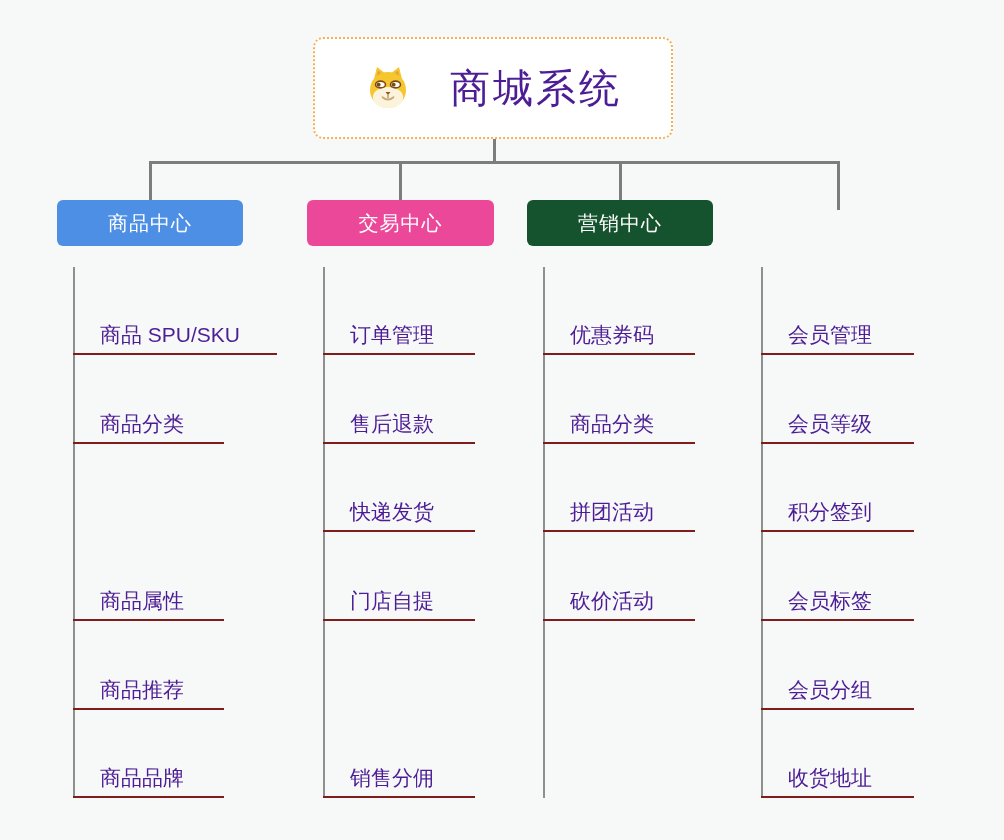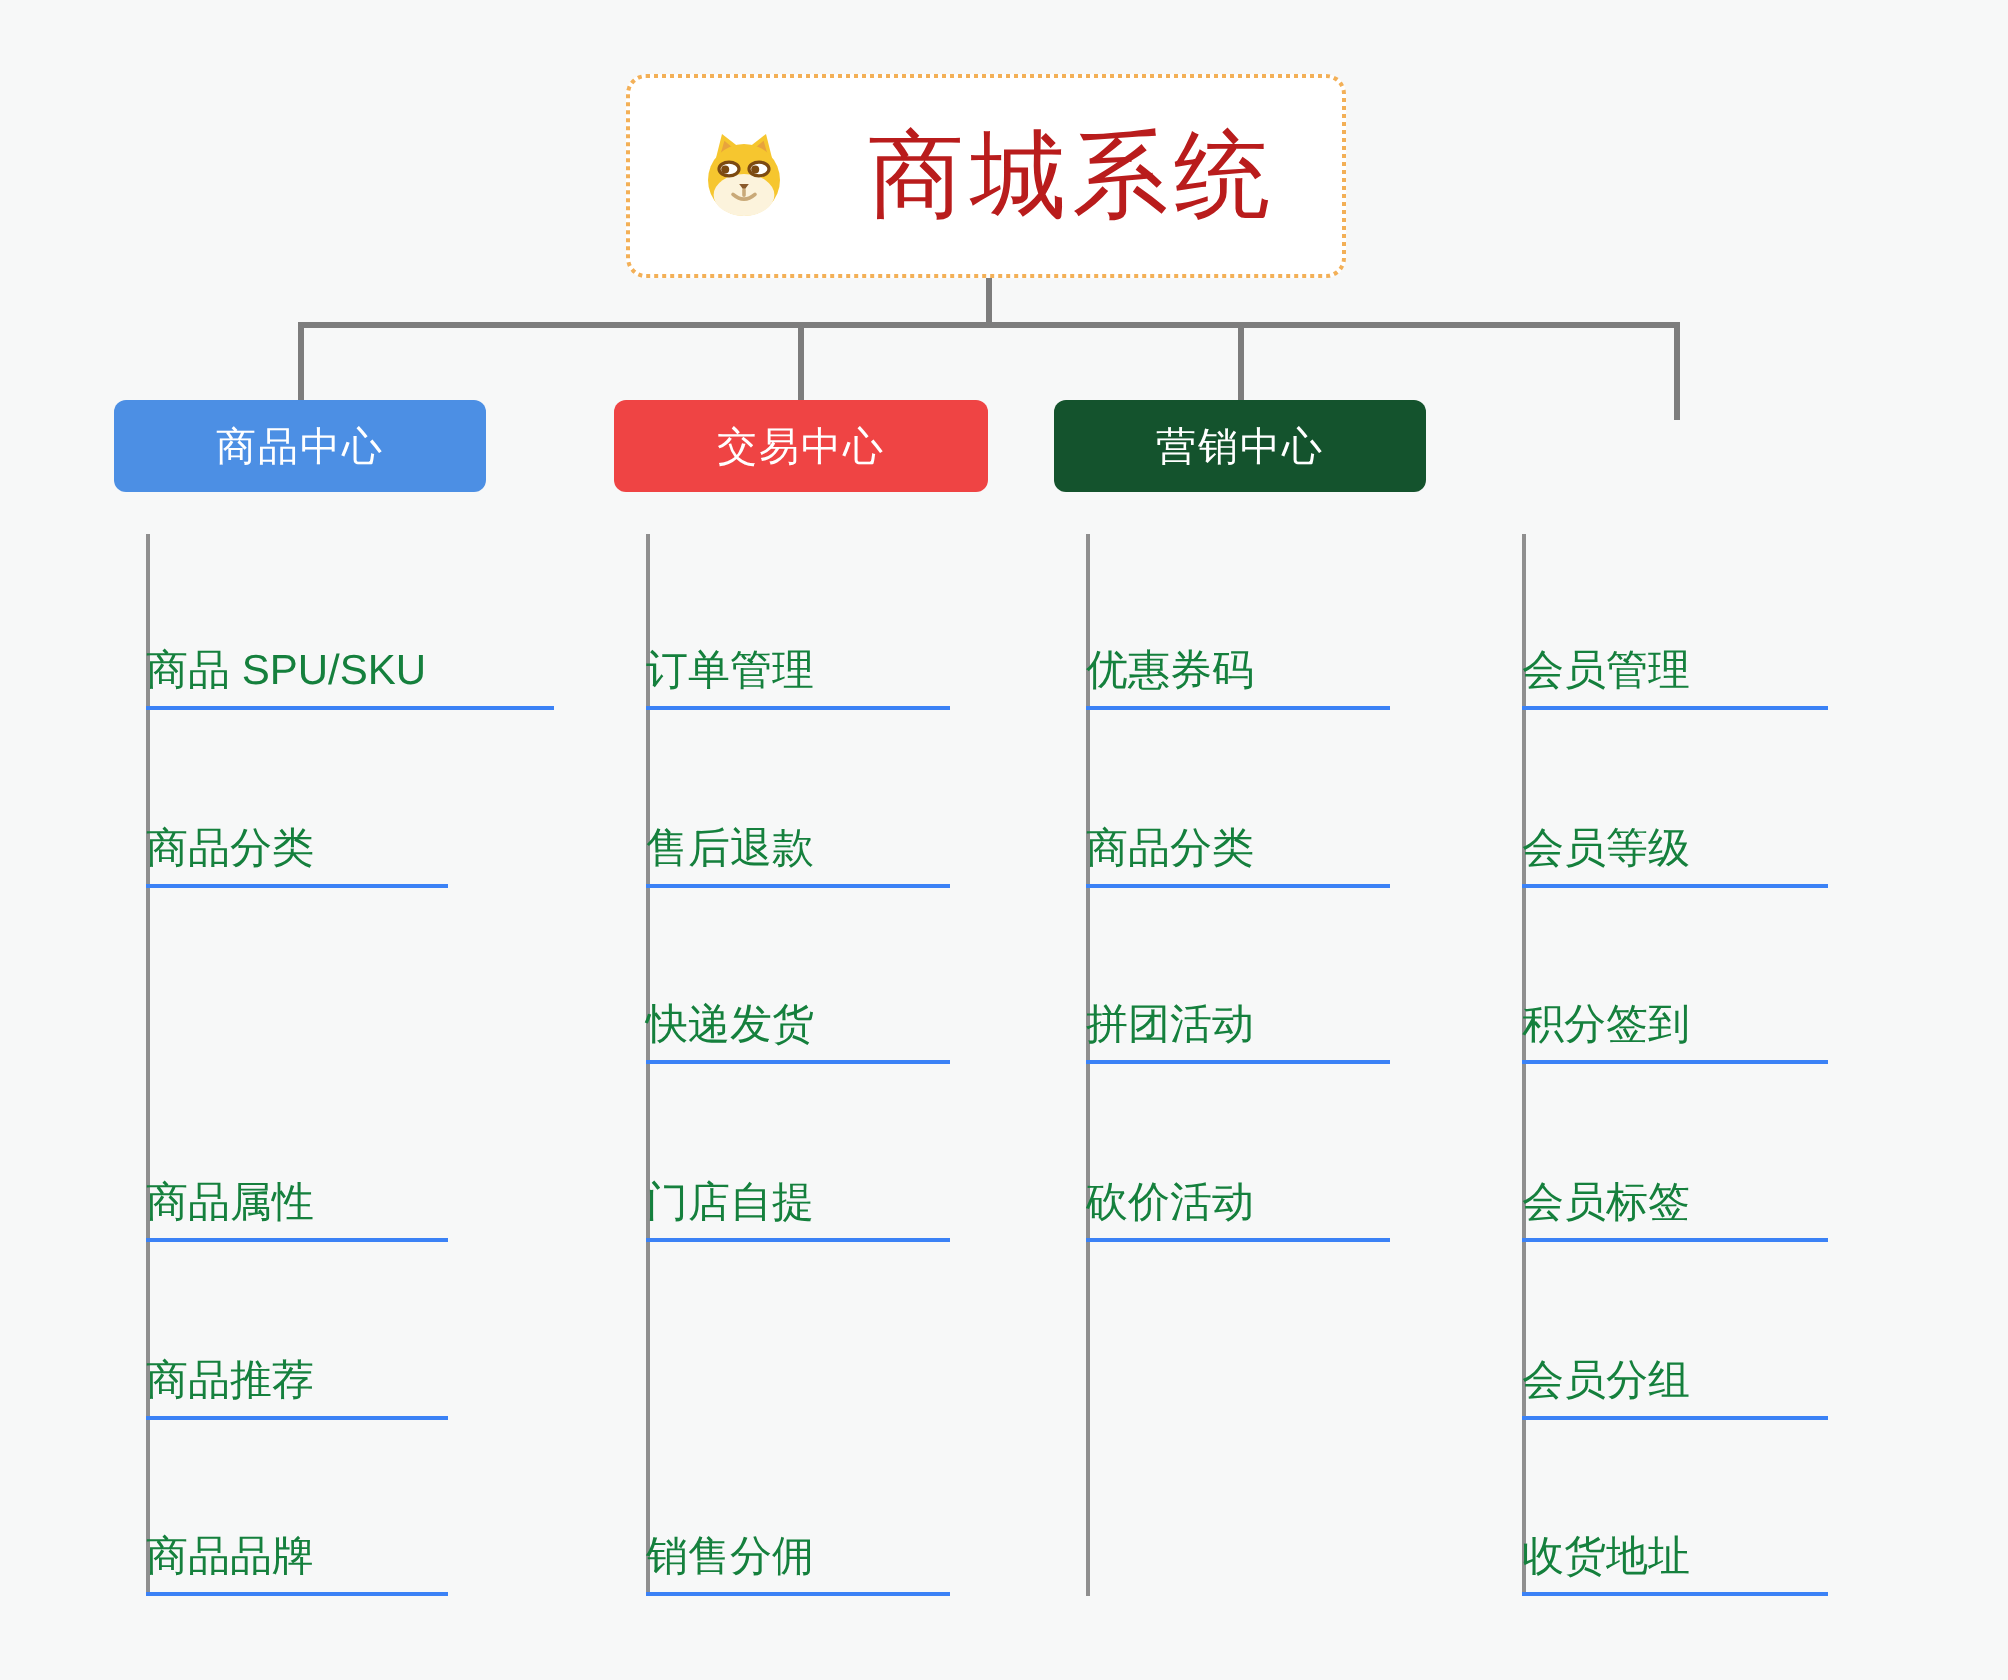--- a/index.html
+++ b/index.html
@@ -27,23 +27,23 @@
     background: #ffffff;
     border: 2px dotted #f3b057;
     border-radius: 10px;
     display: flex;
     align-items: center;
     justify-content: center;
     gap: 14px;
     cursor: default;
   }
   .root-label {
-    font-size: 48px;
+    font-size: 40px;
     letter-spacing: 3px;
-    color: #b91c1c;
+    color: #4c1d95;
     white-space: nowrap;
     margin-left: 24px;
   }
   .root-icon { width: 48px; height: 48px; flex: 0 0 auto; }
 
   
   .branch-box {
     position: absolute;
     top: 200px;
     height: 46px;
@@ -63,26 +63,27 @@
     top: 267px;
     width: 2px;
     height: 531px;
     background: #8f8f8f;
   }
 
   
   .leaf {
     position: absolute;
     height: 34px;
-    border-bottom: 2px solid #3b82f6;
+    border-bottom: 2px solid #7f1d1d;
+    padding-left: 27px;
     padding-bottom: 4px;
     display: flex;
     align-items: flex-end;
     font-size: 21px;
-    color: #15803d;
+    color: #4c1d95;
     white-space: nowrap;
   }
   
   .c1 { left: 73px; }
   .c2 { left: 323px; }
   .c3 { left: 543px; }
   .c4 { left: 761px; }
   
   .r1 { top: 321px; }
   .r2 { top: 410px; }
@@ -117,21 +118,21 @@
       <circle cx="29.6" cy="20.7" r="2" fill="#7c4a12"></circle>
       <path d="M21.6 28 L26.4 28 L24 31.2 Z" fill="#8a5a2b"></path>
       <path d="M24 31 L24 33.6 M18.5 33.2 Q24 38 29.5 33.2" stroke="#c9a978" stroke-width="1.8" fill="none" stroke-linecap="round"></path>
     </svg>
     <span class="root-label">商城系统</span>
   </div>
 
   <div class="branch-box" style="left: 57px; width: 186px; background-color: rgb(76, 143, 228);">
     <span>商品中心</span>
   </div>
-  <div class="branch-box" style="left: 307px; width: 187px; background-color: #ef4444; justify-content: center;">
+  <div class="branch-box" style="left: 307px; width: 187px; background-color: #ec4899; justify-content: center;">
     <span>交易中心</span>
   </div>
   <div class="branch-box" style="left: 527px; width: 186px; background-color: #14532d;">
     <span>营销中心</span>
   </div>
 
   <div class="vline c1"></div>
   <div class="vline c2"></div>
   <div class="vline c3"></div>
   <div class="vline c4"></div>

